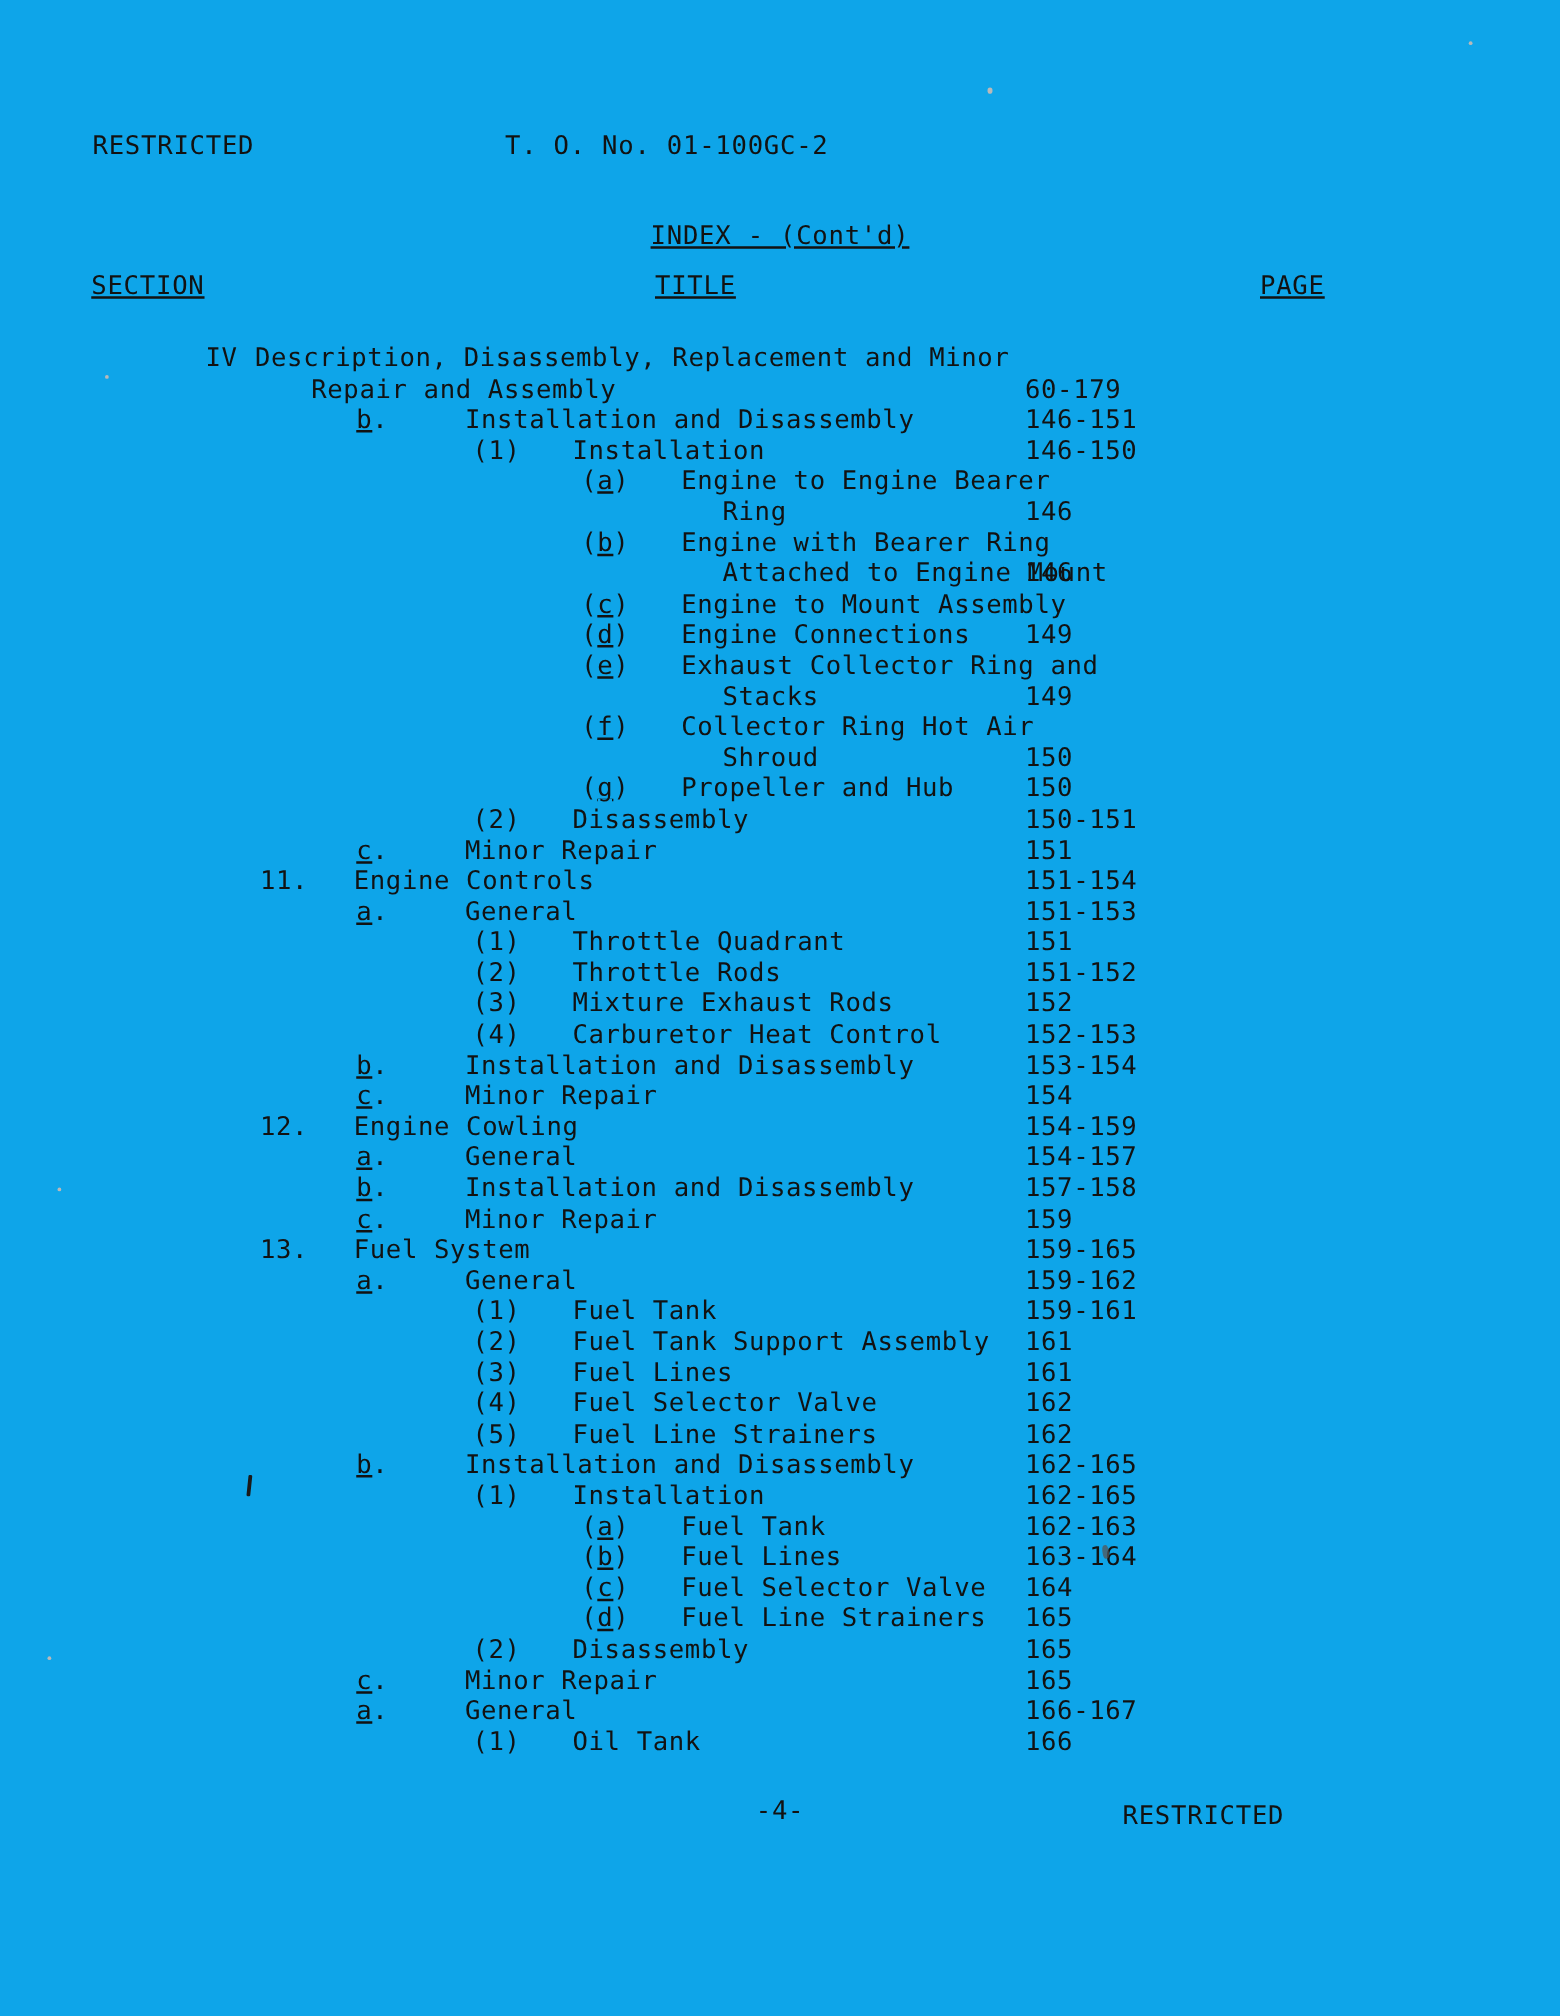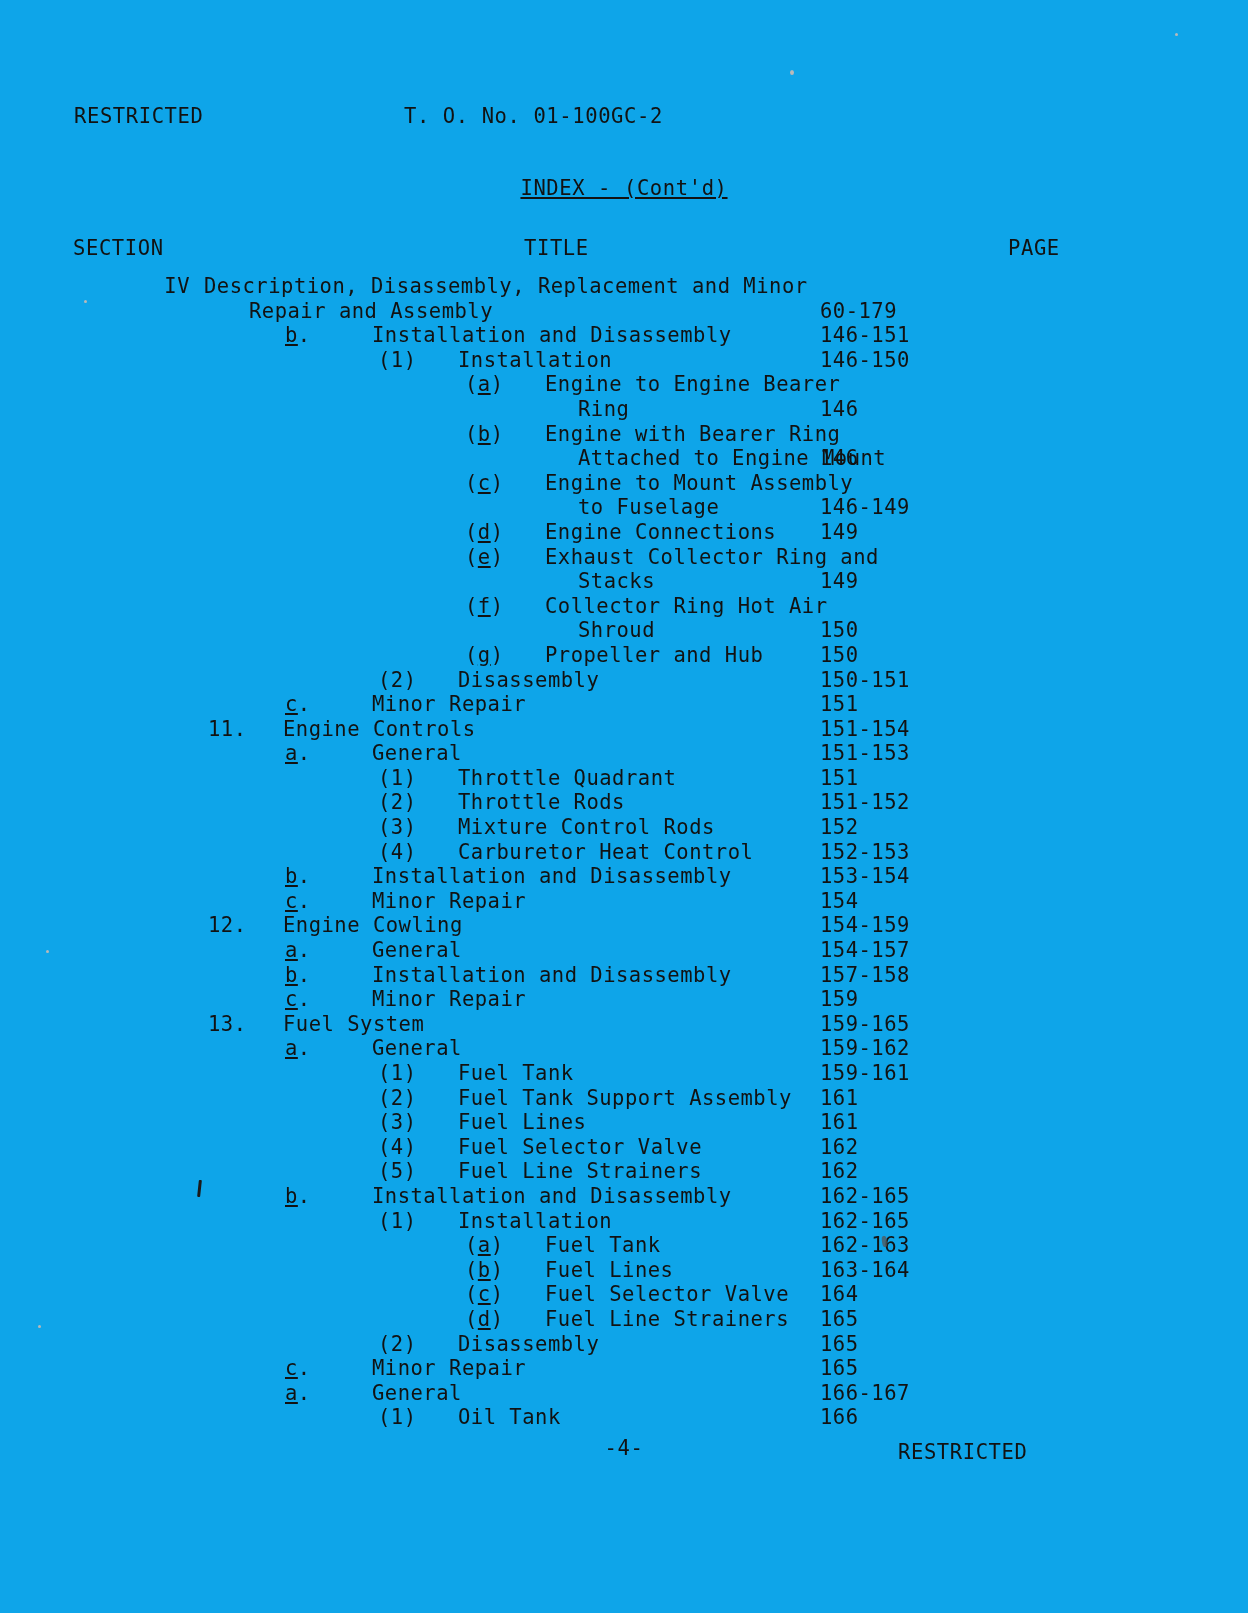--- a/index.html
+++ b/index.html
@@ -51,23 +51,24 @@
     width: 1248px;
     text-align: center;
     font-size: 20.5px;
     letter-spacing: 0.6px;
   }
   .index-title .u { text-decoration: underline; }
 
   
   .colhdr {
     position: absolute;
-    top: 236px;
-    font-size: 20.5px;
-    letter-spacing: 0.6px;
+    top: 216px;
+    font-size: 20.5px;
+    letter-spacing: 0.6px;
+    text-decoration: underline;
   }
   .colhdr.section { left: 73px; }
   .colhdr.title   { left: 524px; }
   .colhdr.page    { left: 1008px; }
 
   
   #index-body {
     position: absolute;
     left: 0;
     top: 274px;
@@ -185,34 +186,33 @@
   <div id="index-body">
       <div class="row lv-sec"><span class="sec">IV</span><span class="txt">Description, Disassembly, Replacement and Minor</span></div>
       <div class="row lv-cont"><span class="txt">Repair and Assembly</span><span class="pg">60-179</span></div>
       <div class="row lv-let"><span class="marker"><span class="ul">b</span>.</span><span class="txt">Installation and Disassembly</span><span class="pg">146-151</span></div>
       <div class="row lv-par"><span class="marker">(1)</span><span class="txt">Installation</span><span class="pg">146-150</span></div>
       <div class="row lv-alpha"><span class="marker">(<span class="ul">a</span>)</span><span class="txt">Engine to Engine Bearer</span></div>
       <div class="row lv-wrap1"><span class="txt">Ring</span><span class="pg">146</span></div>
       <div class="row lv-alpha"><span class="marker">(<span class="ul">b</span>)</span><span class="txt">Engine with Bearer Ring</span></div>
       <div class="row lv-wrap1"><span class="txt">Attached to Engine Mount</span><span class="pg">146</span></div>
       <div class="row lv-alpha"><span class="marker">(<span class="ul">c</span>)</span><span class="txt">Engine to Mount Assembly</span></div>
-      <div class="row lv-wrap1"><span class="txt">to Fuselage</span><span class="pg">146-149</span></div>
       <div class="row lv-alpha"><span class="marker">(<span class="ul">d</span>)</span><span class="txt">Engine Connections</span><span class="pg">149</span></div>
       <div class="row lv-alpha"><span class="marker">(<span class="ul">e</span>)</span><span class="txt">Exhaust Collector Ring and</span></div>
       <div class="row lv-wrap1"><span class="txt">Stacks</span><span class="pg">149</span></div>
       <div class="row lv-alpha"><span class="marker">(<span class="ul">f</span>)</span><span class="txt">Collector Ring Hot Air</span></div>
       <div class="row lv-wrap1"><span class="txt">Shroud</span><span class="pg">150</span></div>
       <div class="row lv-alpha"><span class="marker">(<span class="ul">g</span>)</span><span class="txt">Propeller and Hub</span><span class="pg">150</span></div>
       <div class="row lv-par"><span class="marker">(2)</span><span class="txt">Disassembly</span><span class="pg">150-151</span></div>
       <div class="row lv-let"><span class="marker"><span class="ul">c</span>.</span><span class="txt">Minor Repair</span><span class="pg">151</span></div>
       <div class="row lv-num"><span class="marker">11.</span><span class="txt">Engine Controls</span><span class="pg">151-154</span></div>
       <div class="row lv-let"><span class="marker"><span class="ul">a</span>.</span><span class="txt">General</span><span class="pg">151-153</span></div>
       <div class="row lv-par"><span class="marker">(1)</span><span class="txt">Throttle Quadrant</span><span class="pg">151</span></div>
       <div class="row lv-par"><span class="marker">(2)</span><span class="txt">Throttle Rods</span><span class="pg">151-152</span></div>
-      <div class="row lv-par"><span class="marker">(3)</span><span class="txt">Mixture Control Rods</span><span class="pg">152</span></div>
+      <div class="row lv-par"><span class="marker">(3)</span><span class="txt">Mixture Exhaust Rods</span><span class="pg">152</span></div>
       <div class="row lv-par"><span class="marker">(4)</span><span class="txt">Carburetor Heat Control</span><span class="pg">152-153</span></div>
       <div class="row lv-let"><span class="marker"><span class="ul">b</span>.</span><span class="txt">Installation and Disassembly</span><span class="pg">153-154</span></div>
       <div class="row lv-let"><span class="marker"><span class="ul">c</span>.</span><span class="txt">Minor Repair</span><span class="pg">154</span></div>
       <div class="row lv-num"><span class="marker">12.</span><span class="txt">Engine Cowling</span><span class="pg">154-159</span></div>
       <div class="row lv-let"><span class="marker"><span class="ul">a</span>.</span><span class="txt">General</span><span class="pg">154-157</span></div>
       <div class="row lv-let"><span class="marker"><span class="ul">b</span>.</span><span class="txt">Installation and Disassembly</span><span class="pg">157-158</span></div>
       <div class="row lv-let"><span class="marker"><span class="ul">c</span>.</span><span class="txt">Minor Repair</span><span class="pg">159</span></div>
       <div class="row lv-num"><span class="marker">13.</span><span class="txt">Fuel System</span><span class="pg">159-165</span></div>
       <div class="row lv-let"><span class="marker"><span class="ul">a</span>.</span><span class="txt">General</span><span class="pg">159-162</span></div>
       <div class="row lv-par"><span class="marker">(1)</span><span class="txt">Fuel Tank</span><span class="pg">159-161</span></div>

